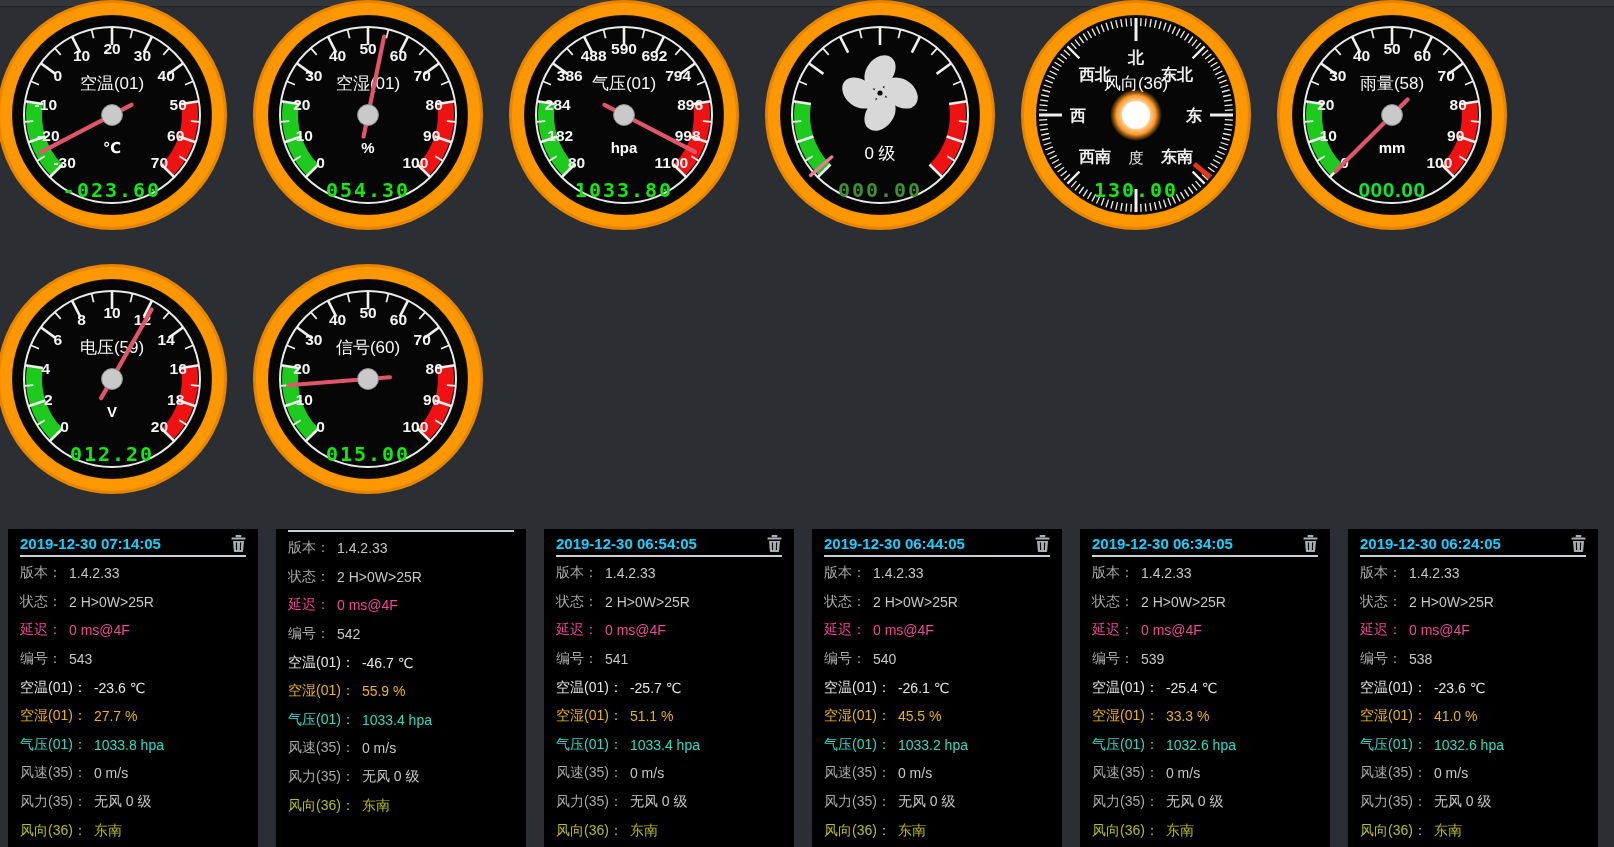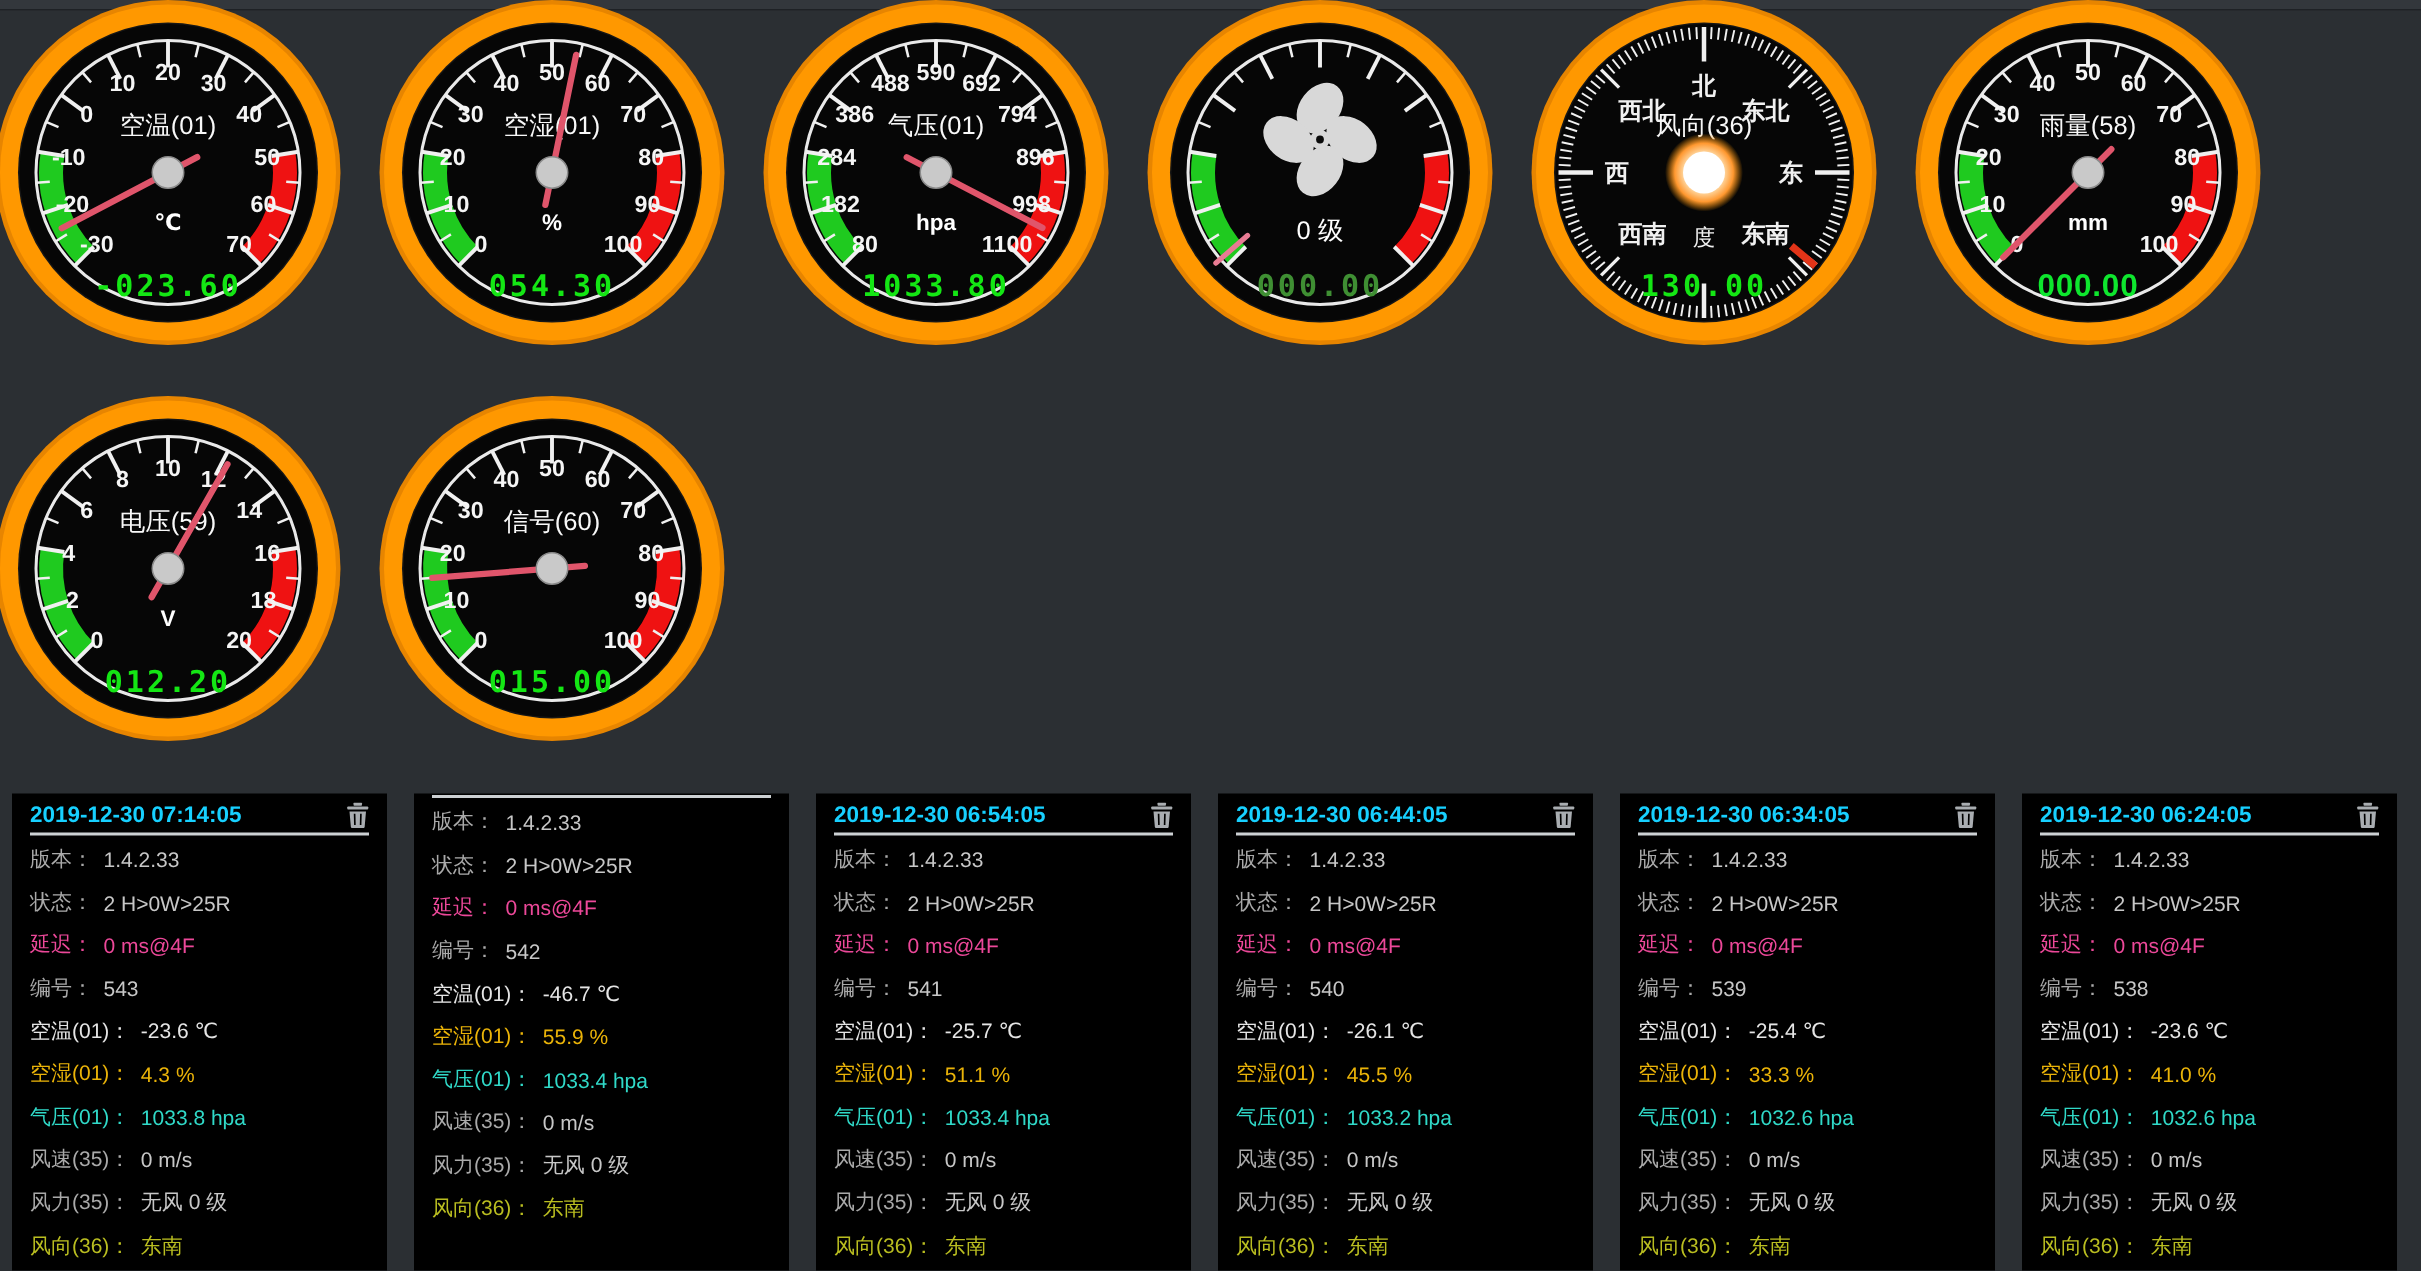--- a/index.html
+++ b/index.html
@@ -641,21 +641,21 @@
         <div class="crow c-gray">
       <span class="lbl">编号：</span>
       <span class="val">543</span>
     </div>
         <div class="crow c-temp">
       <span class="lbl">空温(01)：</span>
       <span class="val">-23.6 ℃</span>
     </div>
         <div class="crow c-hum">
       <span class="lbl">空湿(01)：</span>
-      <span class="val">4.3 %</span>
+      <span class="val">27.7 %</span>
     </div>
         <div class="crow c-press">
       <span class="lbl">气压(01)：</span>
       <span class="val">1033.8 hpa</span>
     </div>
         <div class="crow c-gray">
       <span class="lbl">风速(35)：</span>
       <span class="val">0 m/s</span>
     </div>
         <div class="crow c-gray">

